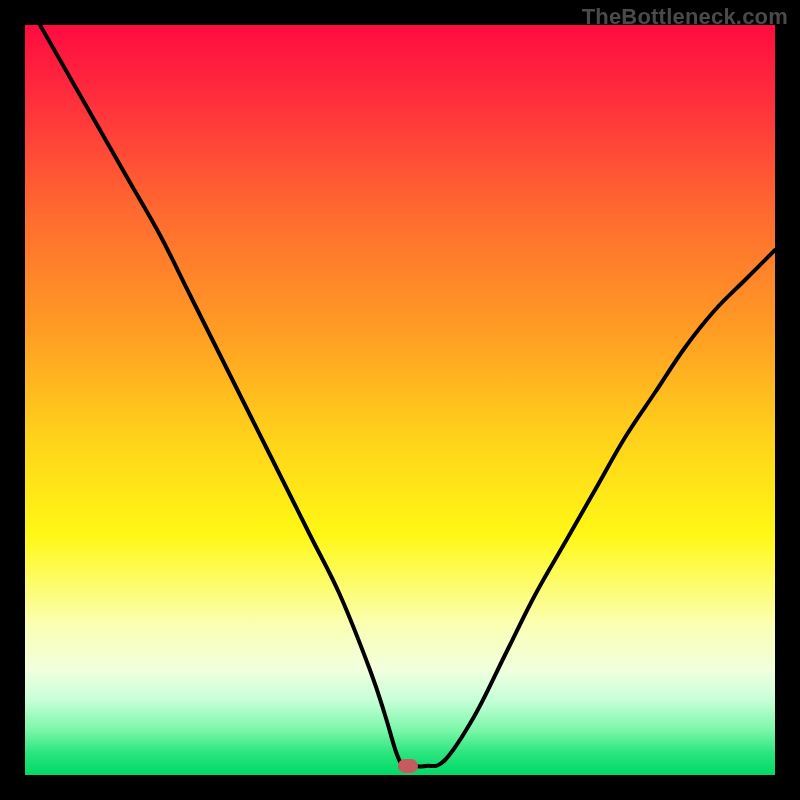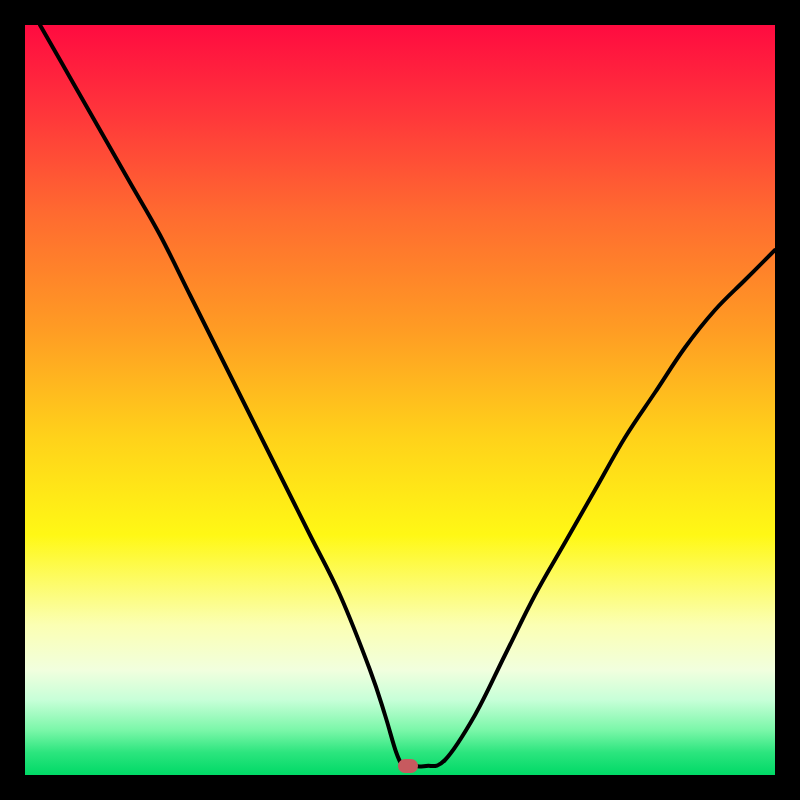--- a/index.html
+++ b/index.html
@@ -49,20 +49,21 @@
     background: #c75a5f;
     transform: translate(-50%, -50%);
     z-index: 5;
   }
 </style>
 </head>
 <body>
 
 <div class="frame">
 
+  <div class="watermark">TheBottleneck.com</div>
 
   <div class="plot-area">
     <svg viewBox="0 0 750 750" preserveAspectRatio="none">
       <defs>
         <linearGradient id="bg-grad" x1="0" y1="0" x2="0" y2="1">
         <stop offset="0%" stop-color="#ff0b40"></stop>
             <stop offset="10%" stop-color="#ff2f3c"></stop>
             <stop offset="25%" stop-color="#ff6a30"></stop>
             <stop offset="40%" stop-color="#ff9a24"></stop>
             <stop offset="55.00000000000001%" stop-color="#ffd21a"></stop>

